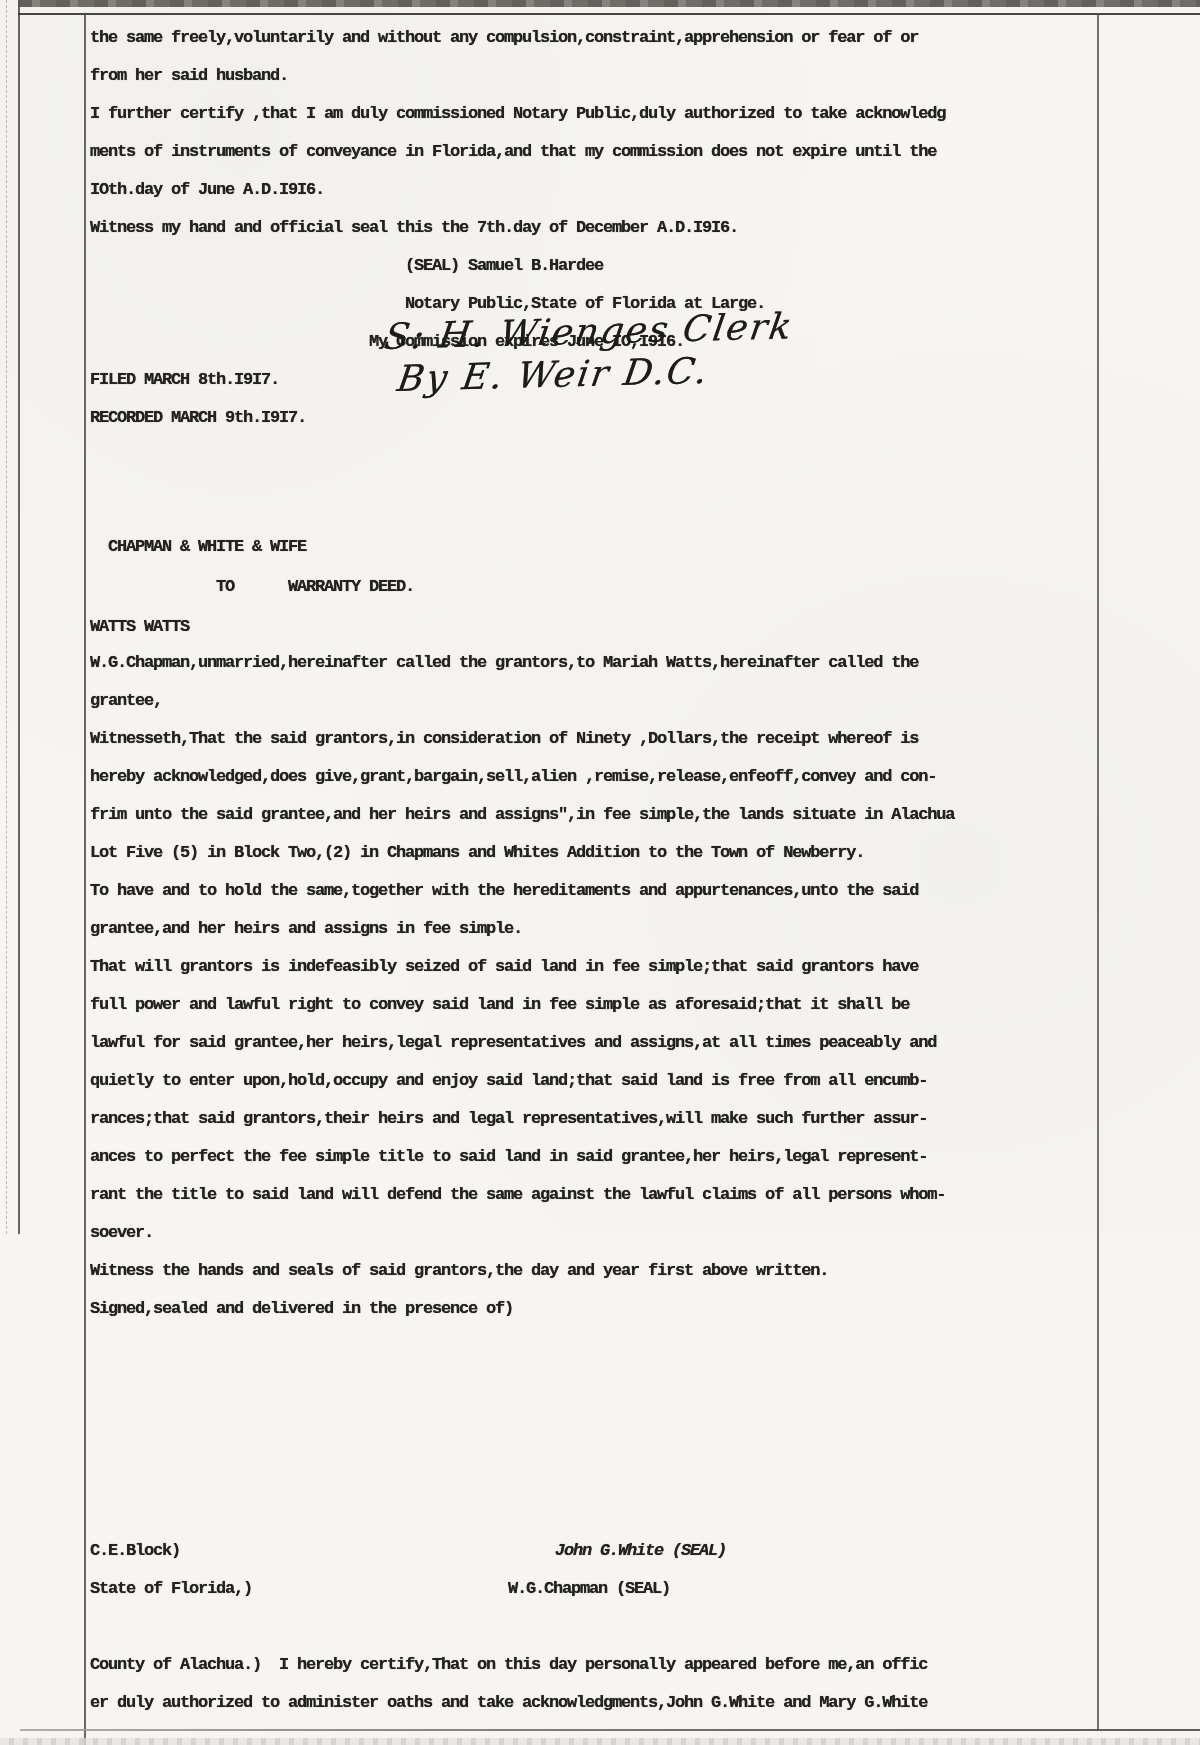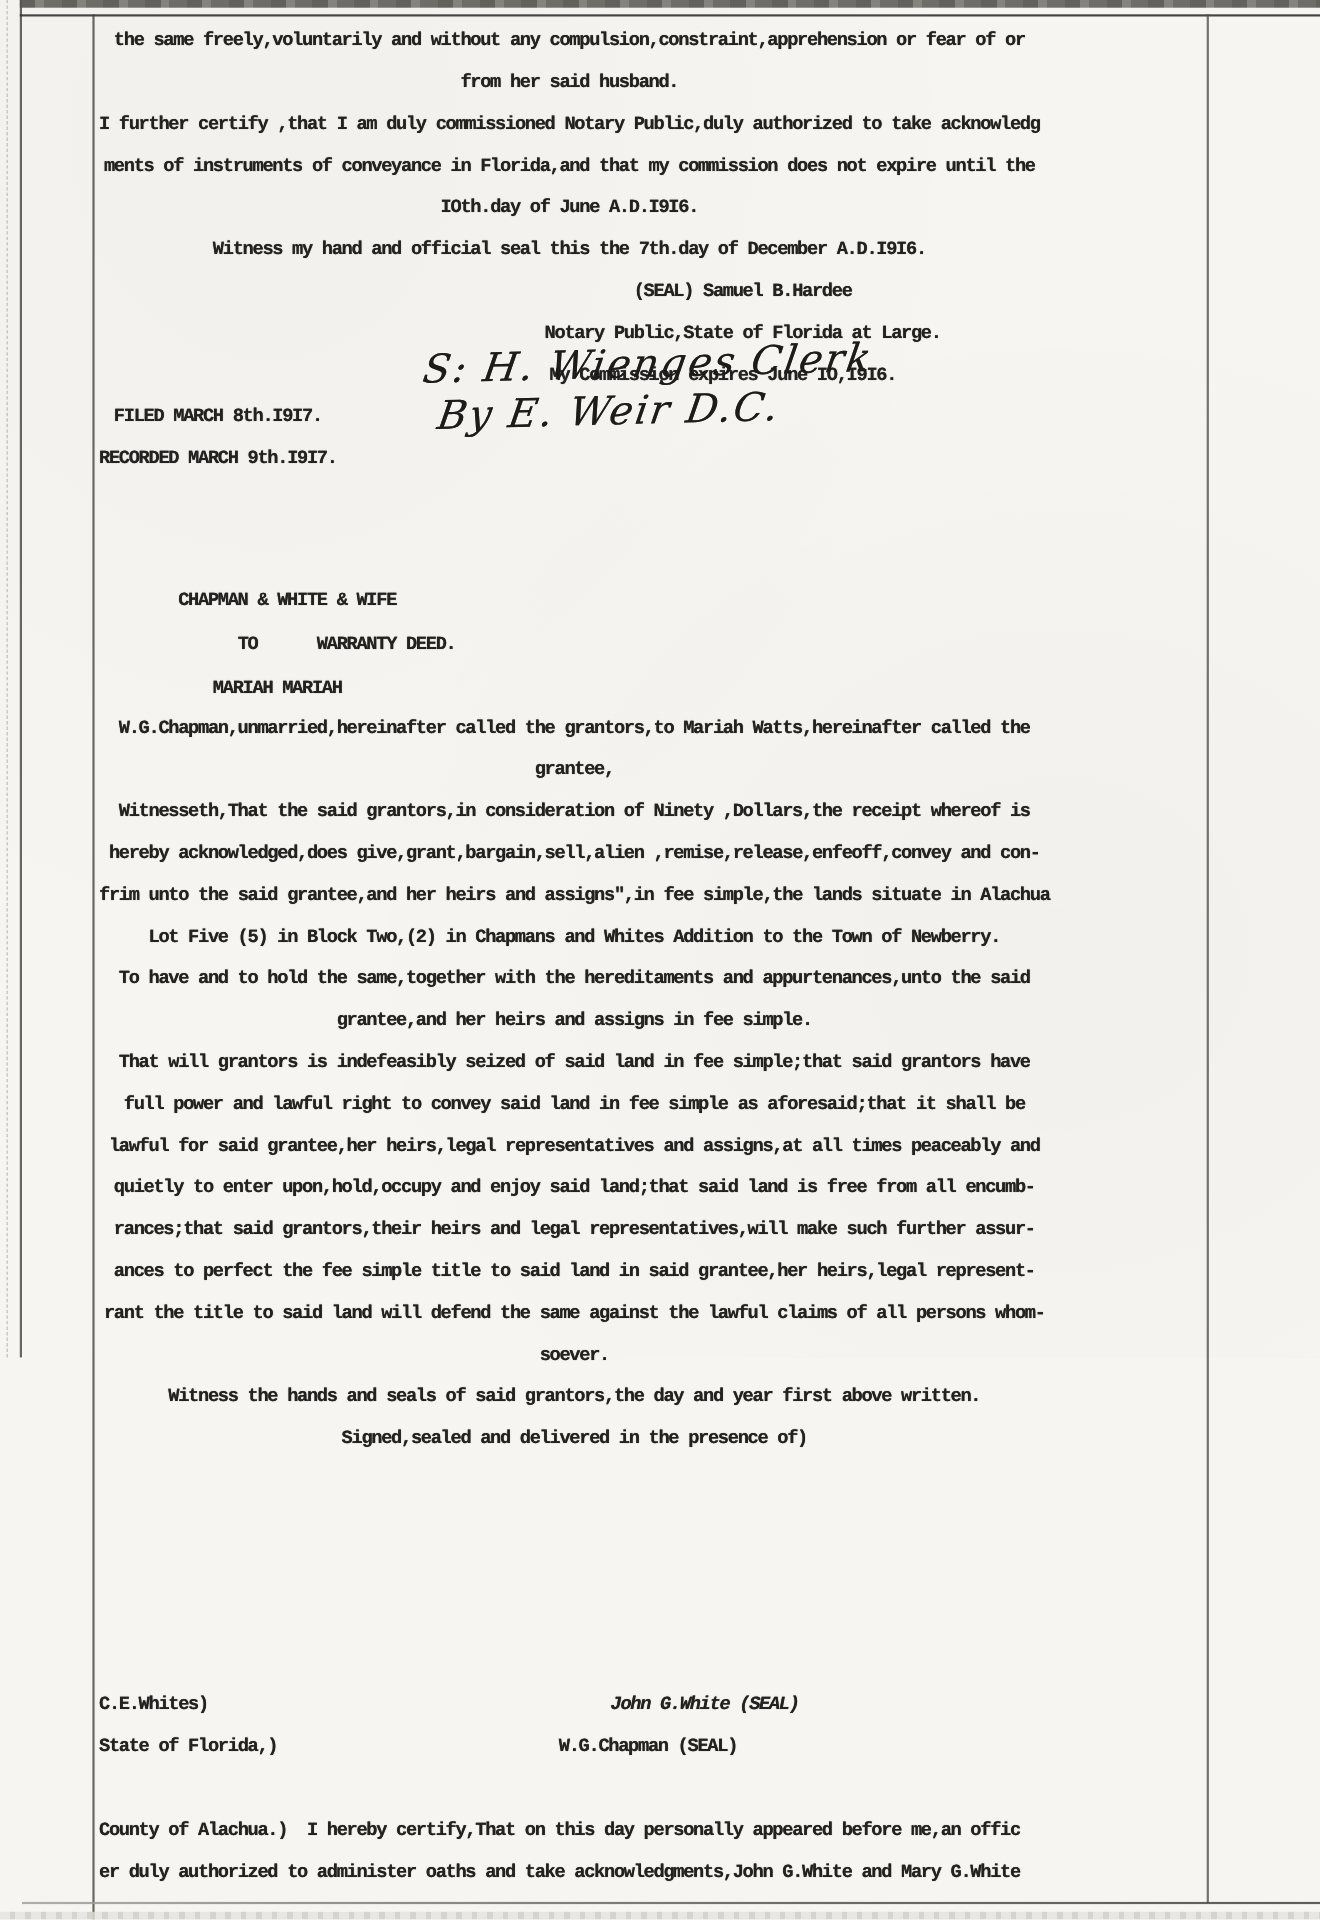--- a/index.html
+++ b/index.html
@@ -7,21 +7,20 @@
     width:1200px;height:1745px;
     background:#f6f5f1;
     font-family:"Liberation Mono","DejaVu Sans Mono",monospace;
     overflow:hidden;
   }
   .page{position:relative;width:1200px;height:1234px;
     background:
       radial-gradient(ellipse at 20% 10%, rgba(0,0,0,0.02), transparent 50%),
       radial-gradient(ellipse at 80% 70%, rgba(0,0,0,0.02), transparent 50%),
       #f6f5f1;
-    text-align: center;
   }
   
   .edge-dashed{position:absolute;left:6px;top:0;height:100%;width:0;border-left:1px dashed #aaa8a2;opacity:.8;}
   .edge-outer{position:absolute;left:18px;top:0;height:100%;width:2px;background:#4c4b47;opacity:.85;}
   .rule-top-band{position:absolute;left:18px;right:0;top:0;height:7px;
      background:repeating-linear-gradient(90deg,#56544f 0 14px,#7b7974 14px 22px,#63615c 22px 38px);opacity:.92;}
   .rule-top2{position:absolute;left:18px;right:0;top:13px;height:2px;background:#34332f;opacity:.9;}
   .rule-margin{position:absolute;left:84px;top:13px;height:1732px;width:2px;background:#46453f;opacity:.8;}
   .rule-right{position:absolute;left:1097px;top:13px;height:1717px;width:2px;background:#53514b;opacity:.8;}
   .rule-bottom{position:absolute;left:20px;right:0;top:1729px;height:2px;
@@ -98,21 +97,21 @@
       <div class="tline">FILED MARCH 8th.I9I7.</div>
       <div class="tline">RECORDED MARCH 9th.I9I7.</div>
     </div>
 
     <div class="handwriting hw1">S: H. Wienges Clerk</div>
     <div class="handwriting hw2">By E. Weir D.C.</div>
 
     <div class="block caption" style="top:527px">
         <div class="tline">  CHAPMAN &amp; WHITE &amp; WIFE</div>
         <div class="tline">              TO      WARRANTY DEED.</div>
-        <div class="tline">MARIAH MARIAH</div>
+        <div class="tline">WATTS WATTS</div>
       </div>
 
     <div class="block body" style="top:644px">
         <div class="tline">W.G.Chapman,unmarried,hereinafter called the grantors,to Mariah Watts,hereinafter called the</div>
         <div class="tline">grantee,</div>
         <div class="tline">Witnesseth,That the said grantors,in consideration of Ninety ,Dollars,the receipt whereof is</div>
         <div class="tline">hereby acknowledged,does give,grant,bargain,sell,alien ,remise,release,enfeoff,convey and con-</div>
         <div class="tline">frim unto the said grantee,and her heirs and assigns",in fee simple,the lands situate in Alachua</div>
         <div class="tline">Lot Five (5) in Block Two,(2) in Chapmans and Whites Addition to the Town of Newberry.</div>
         <div class="tline">To have and to hold the same,together with the hereditaments and appurtenances,unto the said</div>
@@ -124,21 +123,21 @@
         <div class="tline">rances;that said grantors,their heirs and legal representatives,will make such further assur-</div>
         <div class="tline">ances to perfect the fee simple title to said land in said grantee,her heirs,legal represent-</div>
         <div class="tline">rant the title to said land will defend the same against the lawful claims of all persons whom-</div>
         <div class="tline">soever.</div>
         <div class="tline">Witness the hands and seals of said grantors,the day and year first above written.</div>
         <div class="tline">Signed,sealed and delivered in the presence of)</div>
       </div>
 
     <div class="block sigs" style="top:1532px;width:930px">
       <div class="sigrow">
-        <span class="tline">C.E.Whites)</span>
+        <span class="tline">C.E.Block)</span>
         <span class="tline sig-right r0">John G.White (SEAL)</span>
       </div>
       <div class="sigrow">
         <span class="tline">State of Florida,)</span>
         <span class="tline sig-right r2">W.G.Chapman (SEAL)</span>
       </div>
     </div>
 
     <div class="block ack" style="top:1646px">
         <div class="tline">County of Alachua.)  I hereby certify,That on this day personally appeared before me,an offic</div>

